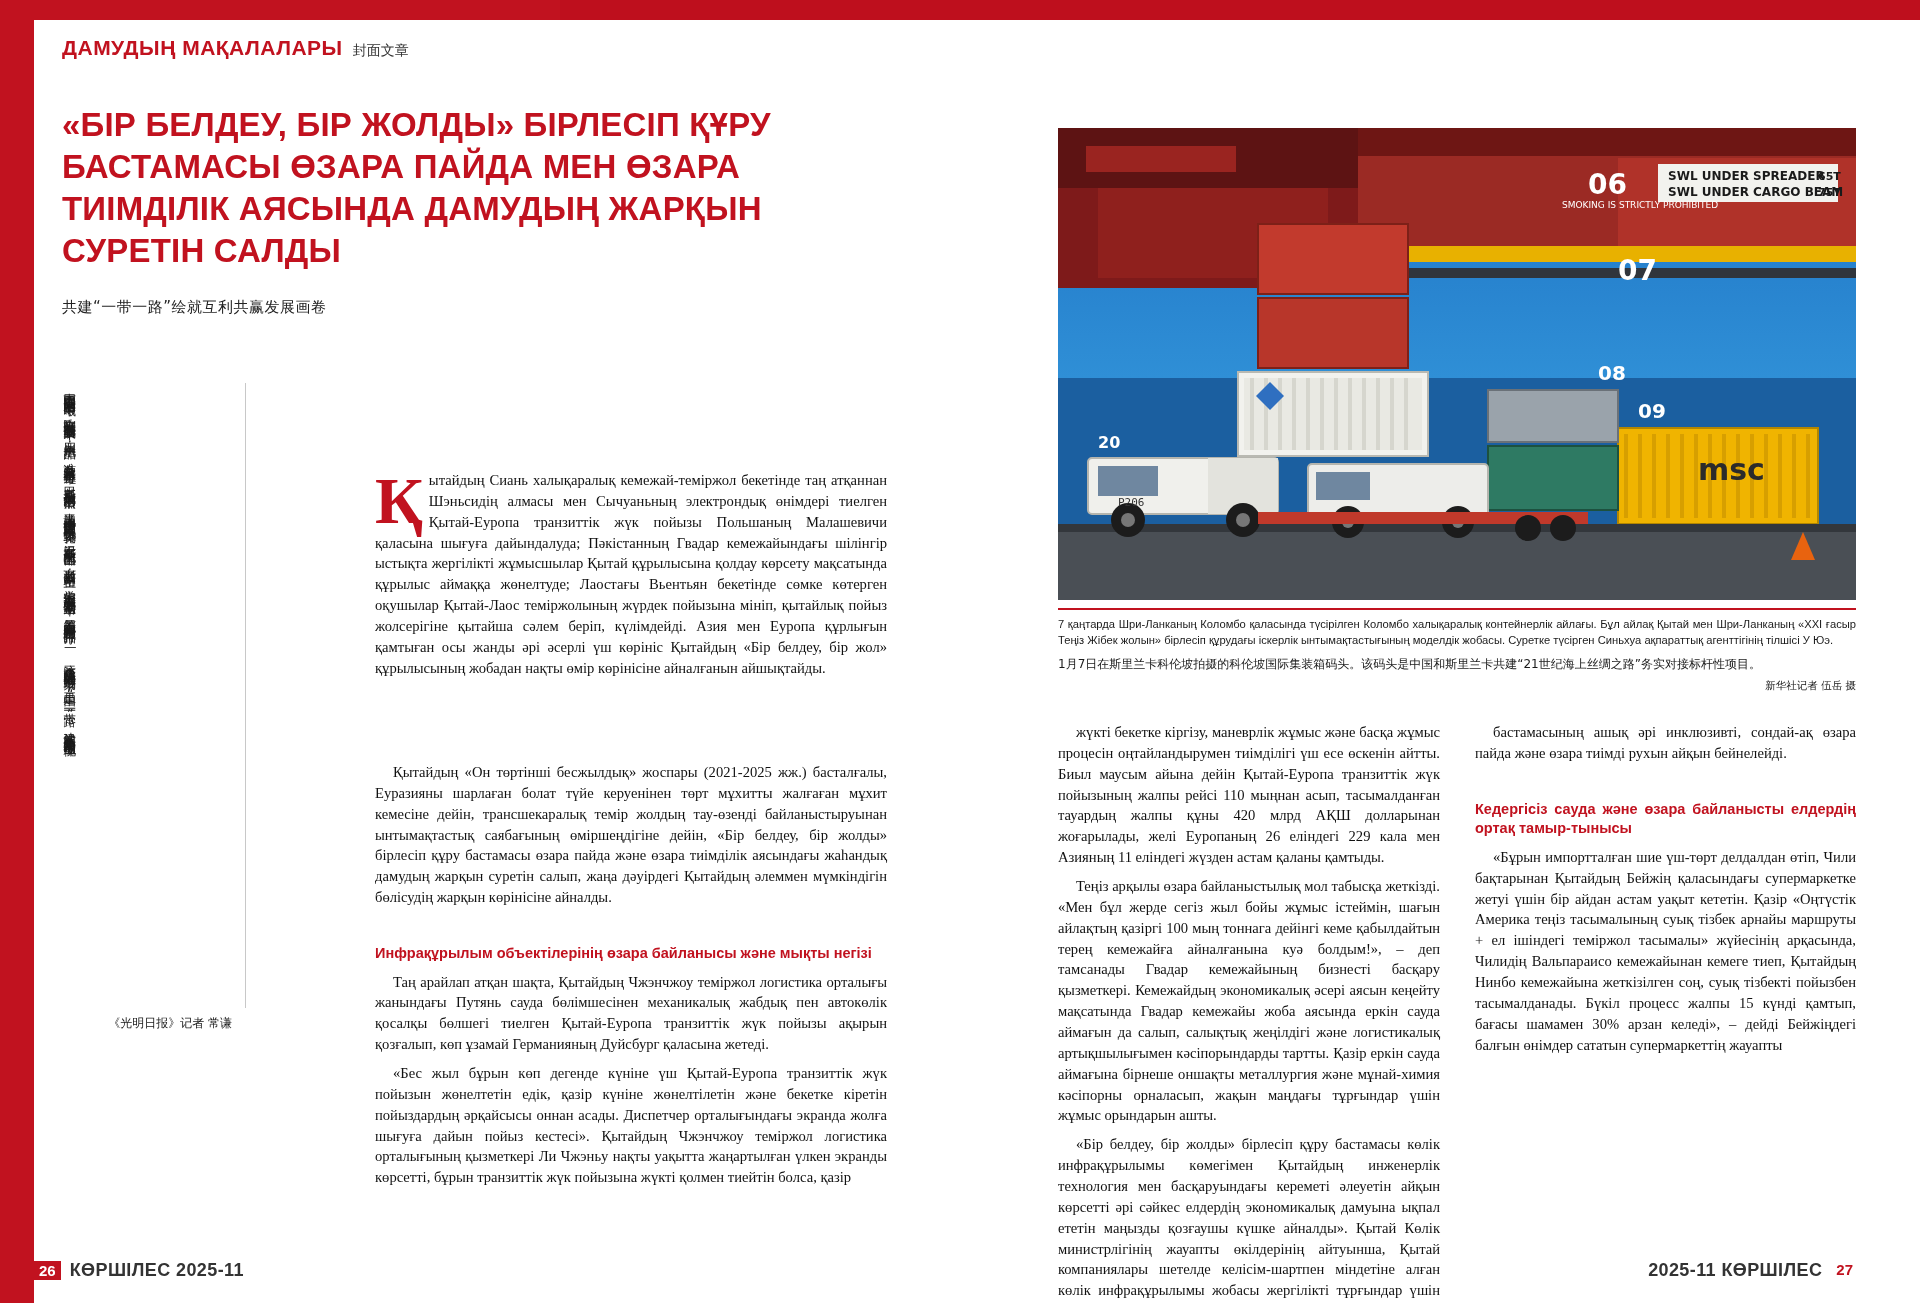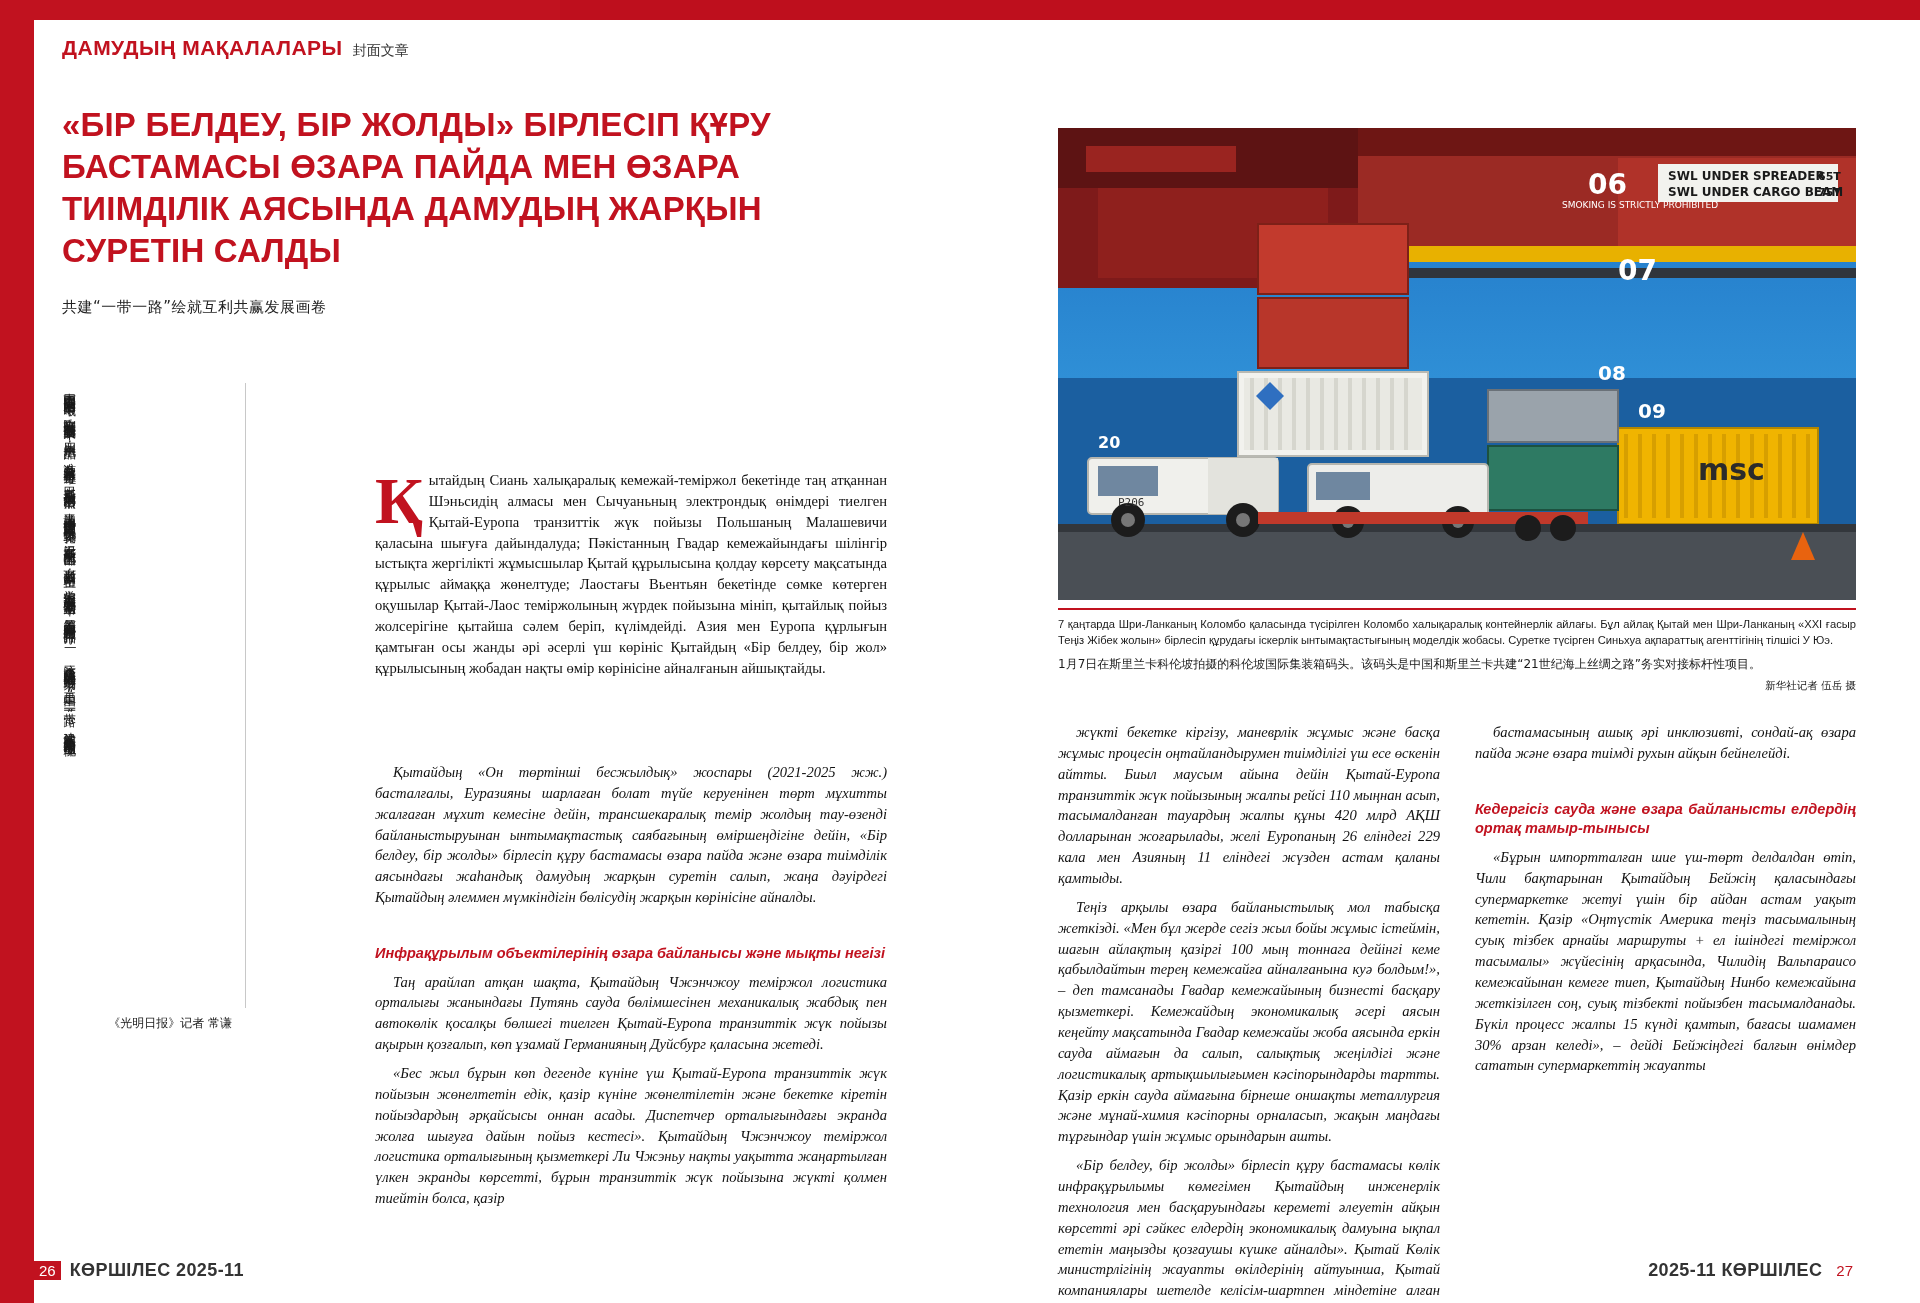--- a/index.html
+++ b/index.html
@@ -112,21 +112,20 @@
     font-family: "Liberation Serif", serif;
     font-size: 14.6px;
     line-height: 1.43;
     color: #111111;
     text-align: justify;
     hyphens: auto;
   }
   .col p {
     margin: 0 0 8px 0;
     text-indent: 18px;
-    font-style: italic;
   }
   .col p.noindent {
     text-indent: 0;
     margin-top: 36px;
   }
   .dropcap-para {
     position: absolute;
     left: 375px;
     top: 470px;
     width: 512px;
@@ -212,26 +211,26 @@
     bottom: 22px;
     display: flex;
     align-items: center;
     gap: 9px;
   }
   .footer-right {
     position: absolute;
     right: 62px;
     bottom: 22px;
     display: flex;
-    align-items: center;
+    align-items: flex-start;
     gap: 9px;
   }
   .pg-num {
     font-family: "Liberation Sans", sans-serif;
-    font-weight: normal;
+    font-weight: bold;
     font-size: 15px;
     color: #ffffff;
     background: #c1121f;
     padding: 1px 5px;
   }
   .pg-num.dark {
     color: #c1121f;
     background: transparent;
   }
   .footer-txt {

